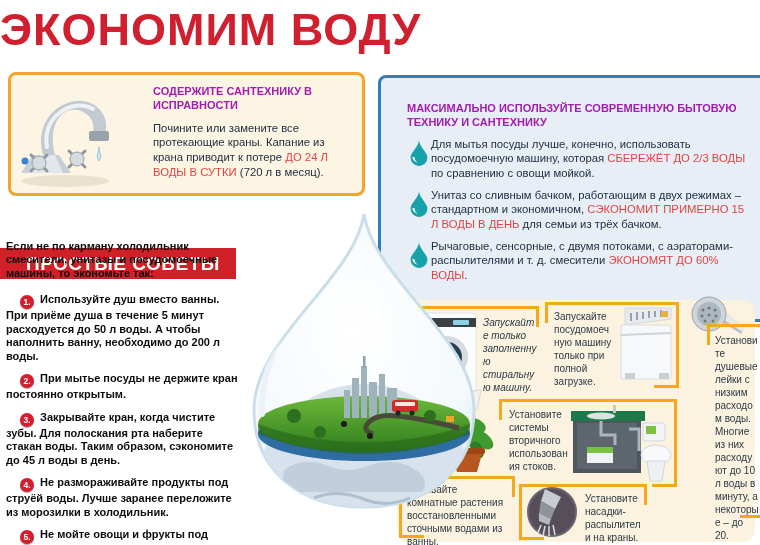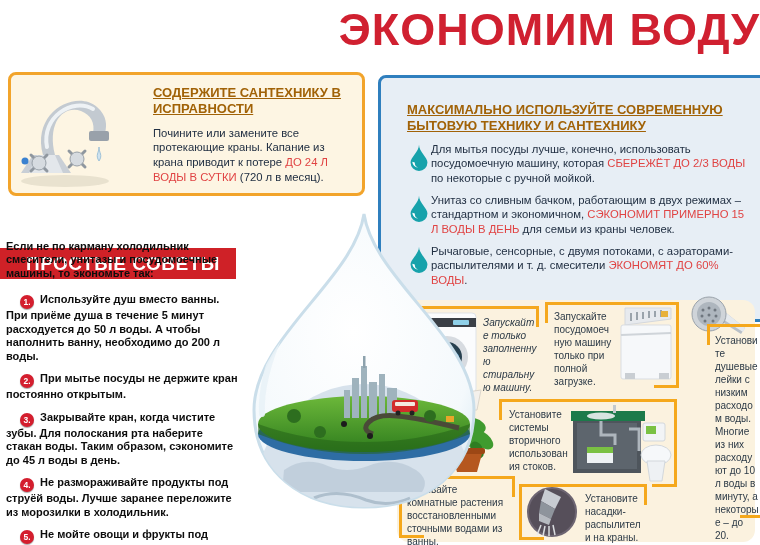--- a/index.html
+++ b/index.html
@@ -1,28 +1,28 @@
 <!DOCTYPE html>
 <html><head>
 <meta charset="utf-8">
 <style>
   html,body{margin:0;padding:0;background:#ffffff;}
   .poster{position:relative;width:760px;height:545px;background:#ffffff;overflow:hidden;
           font-family:"Liberation Sans",sans-serif;}
 
   
-  .title{position:absolute;top:0;left:0;right:0;text-align:right;
+  .title{position:absolute;top:0;left:0;right:0;text-align:left;
          font-size:45px;font-weight:bold;color:#d02030;letter-spacing:1px;margin:0;line-height:60px;}
 
   
   .box-plumbing{position:absolute;left:8px;top:72px;width:351px;height:118px;
                 border:3px solid #f2a42b;border-radius:8px;background:#fdf5e3;}
   .faucet-art{position:absolute;left:2px;top:2px;}
   .plumb-text{position:absolute;left:142px;top:10px;width:202px;}
-  .box-head{margin:0 0 8px 0;font-size:13px;font-weight:bold;color:#a16207;line-height:1.25;text-decoration:underline;}
+  .box-head{margin:0 0 8px 0;font-size:11px;font-weight:bold;color:#a21caf;line-height:1.25;}
   .body-txt{margin:0;font-size:11.3px;line-height:1.32;color:#223043;}
   .red-em{color:#e04343;}
 
   
   .box-appliances{position:absolute;left:378px;top:75px;width:368px;height:217px;
                   border:3px solid #2f7fbe;border-radius:8px;background:#e7eef5;padding:12px;}
   .box-appliances .box-head{margin:12px 14px 6px 14px;}
   .bullet{display:flex;margin:7px 14px 0 14px;}
   .bullet .drop-ic{flex:0 0 24px;margin-top:2px;}
   .bullet p{margin:0;font-size:11.3px;line-height:1.3;color:#223043;}
@@ -86,29 +86,29 @@
   </div>
 
   <div class="box-appliances">
     <h2 class="box-head">МАКСИМАЛЬНО ИСПОЛЬЗУЙТЕ СОВРЕМЕННУЮ БЫТОВУЮ ТЕХНИКУ И САНТЕХНИКУ</h2>
 
     <div class="bullet">
       <svg class="drop-ic" width="20" height="27" viewBox="0 0 24 32">
         <path d="M12 1 C12 9 2 16 2 22 a10 10 0 0 0 20 0 C22 16 12 9 12 1 Z" fill="#17a2ab"></path>
         <path d="M7 22 a6 6 0 0 0 4 6 a8 8 0 0 1 -7 -7 Z" fill="#ffffff"></path>
       </svg>
-      <p><span>Для мытья посуды лучше, конечно, использовать посудомоечную машину, которая </span><span class="red-em">СБЕРЕЖЁТ ДО 2/3 ВОДЫ</span><span> по некоторые с ручной мойкой.</span></p>
+      <p><span>Для мытья посуды лучше, конечно, использовать посудомоечную машину, которая </span><span class="red-em">СБЕРЕЖЁТ ДО 2/3 ВОДЫ</span><span> по сравнению с овощи мойкой.</span></p>
     </div>
 
     <div class="bullet">
       <svg class="drop-ic" width="20" height="27" viewBox="0 0 24 32">
         <path d="M12 1 C12 9 2 16 2 22 a10 10 0 0 0 20 0 C22 16 12 9 12 1 Z" fill="#17a2ab"></path>
         <path d="M7 22 a6 6 0 0 0 4 6 a8 8 0 0 1 -7 -7 Z" fill="#ffffff"></path>
       </svg>
-      <p><span>Унитаз со сливным бачком, работающим в двух режимах – стандартном и экономичном, </span><span class="red-em">СЭКОНОМИТ ПРИМЕРНО 15 Л ВОДЫ В ДЕНЬ</span><span> для семьи из краны человек.</span></p>
+      <p><span>Унитаз со сливным бачком, работающим в двух режимах – стандартном и экономичном, </span><span class="red-em">СЭКОНОМИТ ПРИМЕРНО 15 Л ВОДЫ В ДЕНЬ</span><span> для семьи из трёх бачком.</span></p>
     </div>
 
     <div class="bullet">
       <svg class="drop-ic" width="20" height="27" viewBox="0 0 24 32">
         <path d="M12 1 C12 9 2 16 2 22 a10 10 0 0 0 20 0 C22 16 12 9 12 1 Z" fill="#17a2ab"></path>
         <path d="M7 22 a6 6 0 0 0 4 6 a8 8 0 0 1 -7 -7 Z" fill="#ffffff"></path>
       </svg>
       <p><span>Рычаговые, сенсорные, с двумя потоками, с аэраторами-распылителями и т. д. смесители </span><span class="red-em">ЭКОНОМЯТ ДО 60% ВОДЫ</span><span>.</span></p>
     </div>
   </div>

